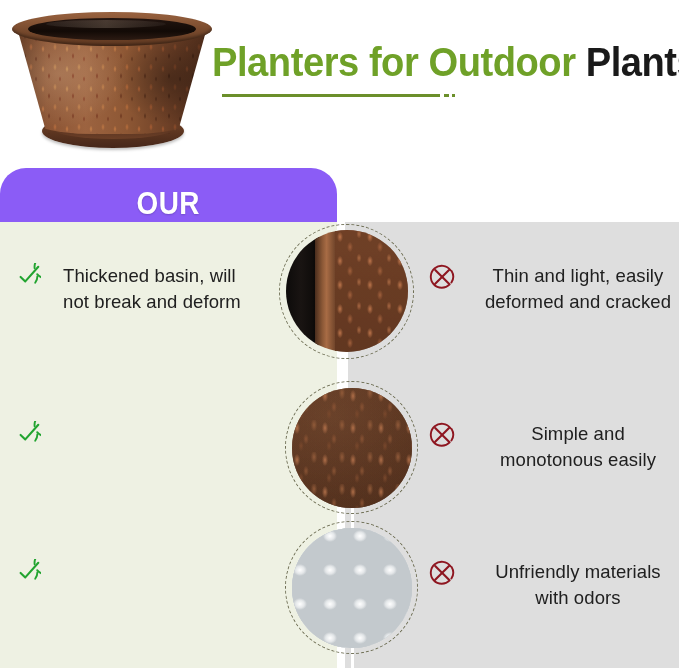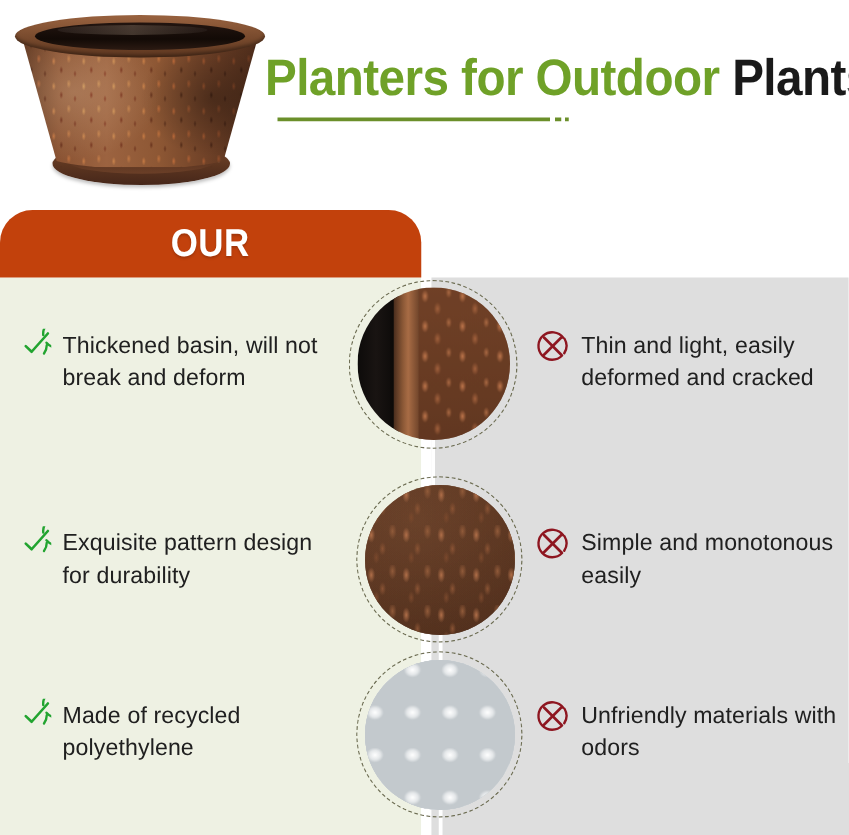--- a/index.html
+++ b/index.html
@@ -141,21 +141,22 @@
     font-size: 31px;
     letter-spacing: 0.5px;
     display: flex;
     align-items: center;
     justify-content: center;
     text-shadow: 0 1px 2px rgba(0,0,0,0.18);
   }
   .bar span { transform: scaleX(0.9); transform-origin: center; display: block; }
   .bar-our {
     left: 0px; width: 337px;
-    background: #c2410c;
+    background: #8b5cf6;
+    align-items: flex-end;
   }
   .bar-other {
     left: 345px; width: 334px;
     background: #78787a;
   }
 
   
   .panel {
     position: absolute;
     top: 222px; height: 446px;
@@ -167,37 +168,37 @@
     left: 337px; top: 168px;
     width: 8px; height: 500px;
     background: #ffffff;
   }
 
   
   .feat {
     position: absolute;
     display: flex;
     align-items: flex-start;
-    gap: 9px;
+    gap: 22px;
   }
   .feat-left  { left: 13px;  width: 248px; }
   .feat-right { left: 428px; width: 250px; }
   .row1 { top: 262px; }
   .row2 { top: 420px; }
   .row3 { top: 558px; }
 
   .feat-text {
     font-size: 18.5px;
     line-height: 1.42;
     color: #202020;
     letter-spacing: 0.1px;
     padding-top: 1px;
   }
   .feat-left .feat-text  { width: 205px; }
-  .feat-right .feat-text { width: 212px; }
+  .feat-right .feat-text { width: 212px; text-align: center; }
 
   .icon {
     flex: 0 0 auto;
     width: 28px; height: 28px;
     margin-top: 1px;
   }
   .icon svg { display: block; width: 28px; height: 28px; }
 
   
   .circ {
@@ -322,32 +323,30 @@
   </div>
 
   <div class="feat feat-left row2">
     <div class="icon">
       <svg viewBox="0 0 28 28">
         <path d="M24.2 11.2a11 11 0 1 0 -2.6 -6.1" fill="none" stroke="#22a430" stroke-width="1.9" stroke-linecap="round"></path>
         <path d="M24.4 13.2a11 11 0 0 1 -2.2 6.6" fill="none" stroke="#22a430" stroke-width="1.9" stroke-linecap="round"></path>
         <path d="M7.6 13.9 L12.3 18.4 L25.3 3.8" fill="none" stroke="#22a430" stroke-width="2.1" stroke-linecap="round" stroke-linejoin="round"></path>
       </svg>
     </div>
-    <div class="feat-text">Exquisite pattern design for durability</div>
   </div>
 
   <div class="feat feat-left row3">
     <div class="icon">
       <svg viewBox="0 0 28 28">
         <path d="M24.2 11.2a11 11 0 1 0 -2.6 -6.1" fill="none" stroke="#22a430" stroke-width="1.9" stroke-linecap="round"></path>
         <path d="M24.4 13.2a11 11 0 0 1 -2.2 6.6" fill="none" stroke="#22a430" stroke-width="1.9" stroke-linecap="round"></path>
         <path d="M7.6 13.9 L12.3 18.4 L25.3 3.8" fill="none" stroke="#22a430" stroke-width="2.1" stroke-linecap="round" stroke-linejoin="round"></path>
       </svg>
     </div>
-    <div class="feat-text">Made of recycled polyethylene</div>
   </div>
 
   <div class="feat feat-right row1">
     <div class="icon">
       <svg viewBox="0 0 28 28">
         <path d="M22.6 7.2a11 11 0 1 0 -0.9 14.2" fill="none" stroke="#8e1620" stroke-width="1.9" stroke-linecap="round"></path>
         <path d="M23.4 19.6a11 11 0 0 0 0.2 -11.6" fill="none" stroke="#8e1620" stroke-width="1.9" stroke-linecap="round"></path>
         <path d="M7.2 7.0 L21.0 20.8" fill="none" stroke="#8e1620" stroke-width="2.1" stroke-linecap="round"></path>
         <path d="M21.0 7.0 L7.2 20.8" fill="none" stroke="#8e1620" stroke-width="2.1" stroke-linecap="round"></path>
       </svg>

